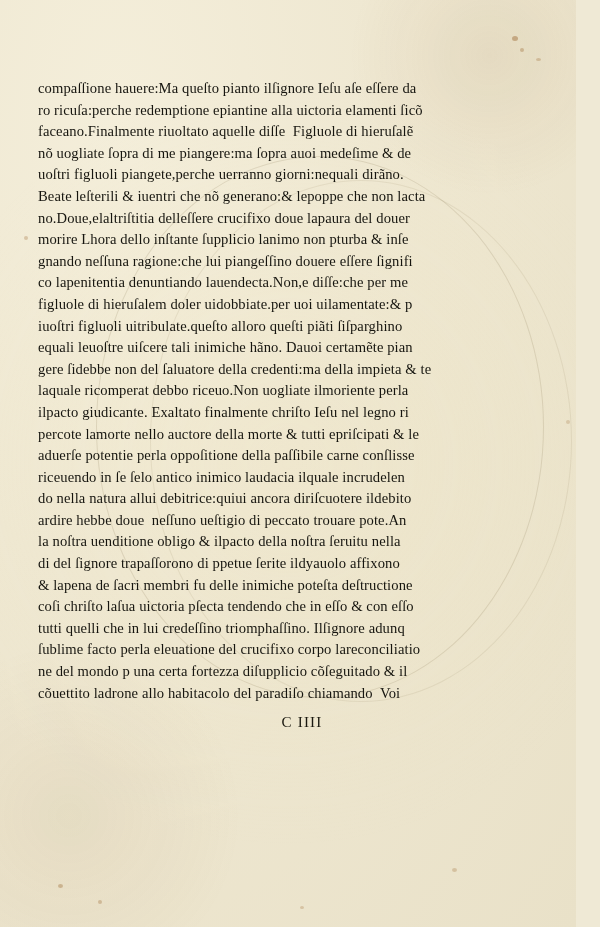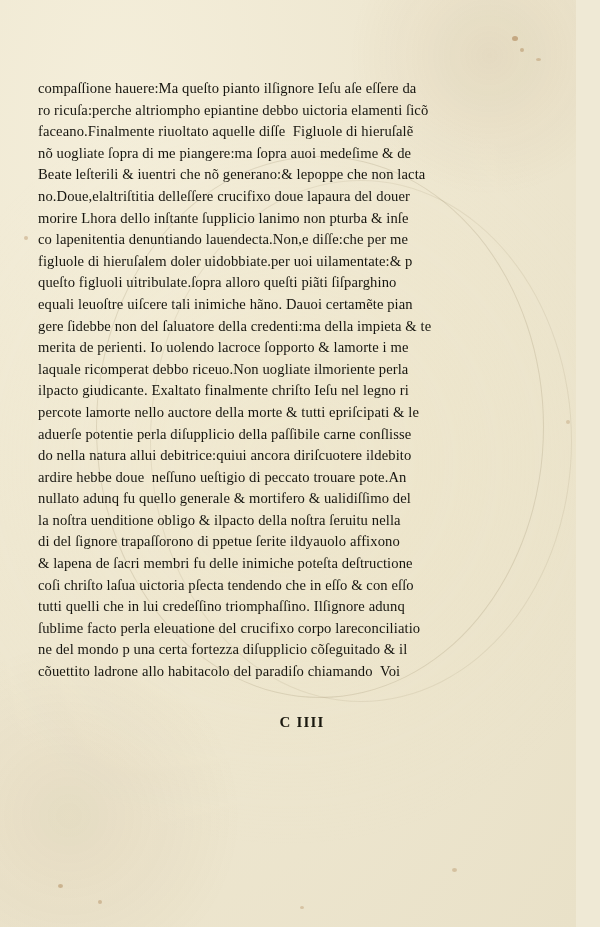--- a/index.html
+++ b/index.html
@@ -81,21 +81,20 @@
     top: 714px;
     width: 528px;
     text-align: center;
     font-size: 15px;
     letter-spacing: 1.2px;
     color: #1a180f;
     font-family: "Liberation Serif", serif;
   }
   #folio .folio-inner {
     display: inline-block;
-    font-weight: bold;
   }
 </style>
 </head>
 <body>
 
 <div id="page">
 
   <div id="paper-texture"></div>
   <div id="watermark-circle"></div>
   <div id="watermark-circle-2"></div>
@@ -105,39 +104,40 @@
   <div class="foxing" style="left:536px;top:58px;width:5px;height:3px;background:rgba(150,96,40,0.28);"></div>
   <div class="foxing" style="left:58px;top:884px;width:5px;height:4px;background:rgba(150,96,40,0.35);"></div>
   <div class="foxing" style="left:98px;top:900px;width:4px;height:4px;background:rgba(150,96,40,0.30);"></div>
   <div class="foxing" style="left:300px;top:906px;width:4px;height:3px;background:rgba(150,96,40,0.25);"></div>
   <div class="foxing" style="left:24px;top:236px;width:4px;height:4px;background:rgba(150,96,40,0.28);"></div>
   <div class="foxing" style="left:566px;top:420px;width:4px;height:4px;background:rgba(150,96,40,0.22);"></div>
   <div class="foxing" style="left:452px;top:868px;width:5px;height:4px;background:rgba(150,96,40,0.26);"></div>
 
   <div id="text-block">
       <div class="line">compaſſione hauere:Ma queſto pianto ilſignore Ieſu aſe eſſere da</div>
-      <div class="line">ro ricuſa:perche altriompho epiantine debbo uictoria elamenti ſicõ</div>
+      <div class="line">ro ricuſa:perche redemptione epiantine alla uictoria elamenti ſicõ</div>
       <div class="line">faceano.Finalmente riuoltato aquelle diſſe  Figluole di hieruſalẽ</div>
       <div class="line">nõ uogliate ſopra di me piangere:ma ſopra auoi medeſime &amp; de</div>
+      <div class="line">uoſtri figluoli piangete,perche uerranno giorni:nequali dirãno.</div>
       <div class="line">Beate leſterili &amp; iuentri che nõ generano:&amp; lepoppe che non lacta</div>
       <div class="line">no.Doue,elaltriſtitia delleſſere crucifixo doue lapaura del douer</div>
       <div class="line">morire Lhora dello inſtante ſupplicio lanimo non pturba &amp; inſe</div>
+      <div class="line">gnando neſſuna ragione:che lui piangeſſino douere eſſere ſignifi</div>
       <div class="line">co lapenitentia denuntiando lauendecta.Non,e diſſe:che per me</div>
       <div class="line">figluole di hieruſalem doler uidobbiate.per uoi uilamentate:&amp; p</div>
-      <div class="line">queſto figluoli uitribulate.ſopra alloro queſti piãti ſiſparghino</div>
+      <div class="line">iuoſtri figluoli uitribulate.queſto alloro queſti piãti ſiſparghino</div>
       <div class="line">equali leuoſtre uiſcere tali inimiche hãno. Dauoi certamẽte pian</div>
       <div class="line">gere ſidebbe non del ſaluatore della credenti:ma della impieta &amp; te</div>
-      <div class="line">merita de perienti. Io uolendo lacroce ſopporto &amp; lamorte i me</div>
       <div class="line">laquale ricomperat debbo riceuo.Non uogliate ilmoriente perla</div>
       <div class="line">ilpacto giudicante. Exaltato finalmente chriſto Ieſu nel legno ri</div>
       <div class="line">percote lamorte nello auctore della morte &amp; tutti epriſcipati &amp; le</div>
-      <div class="line">aduerſe potentie perla diſupplicio della paſſibile carne conſlisse</div>
+      <div class="line">aduerſe potentie perla oppoſitione della paſſibile carne conſlisse</div>
+      <div class="line">riceuendo in ſe ſelo antico inimico laudacia ilquale incrudelen</div>
       <div class="line">do nella natura allui debitrice:quiui ancora diriſcuotere ildebito</div>
       <div class="line">ardire hebbe doue  neſſuno ueſtigio di peccato trouare pote.An</div>
-      <div class="line">nullato adunq fu quello generale &amp; mortifero &amp; ualidiſſimo del</div>
       <div class="line">la noſtra uenditione obligo &amp; ilpacto della noſtra ſeruitu nella</div>
       <div class="line">di del ſignore trapaſſorono di ppetue ſerite ildyauolo affixono</div>
       <div class="line">&amp; lapena de ſacri membri fu delle inimiche poteſta deſtructione</div>
       <div class="line">coſi chriſto laſua uictoria pſecta tendendo che in eſſo &amp; con eſſo</div>
       <div class="line">tutti quelli che in lui credeſſino triomphaſſino. Ilſignore adunq</div>
       <div class="line">ſublime facto perla eleuatione del crucifixo corpo lareconciliatio</div>
       <div class="line">ne del mondo p una certa fortezza diſupplicio cõſeguitado &amp; il</div>
       <div class="line">cõuettito ladrone allo habitacolo del paradiſo chiamando  Voi</div>
     </div>
 

